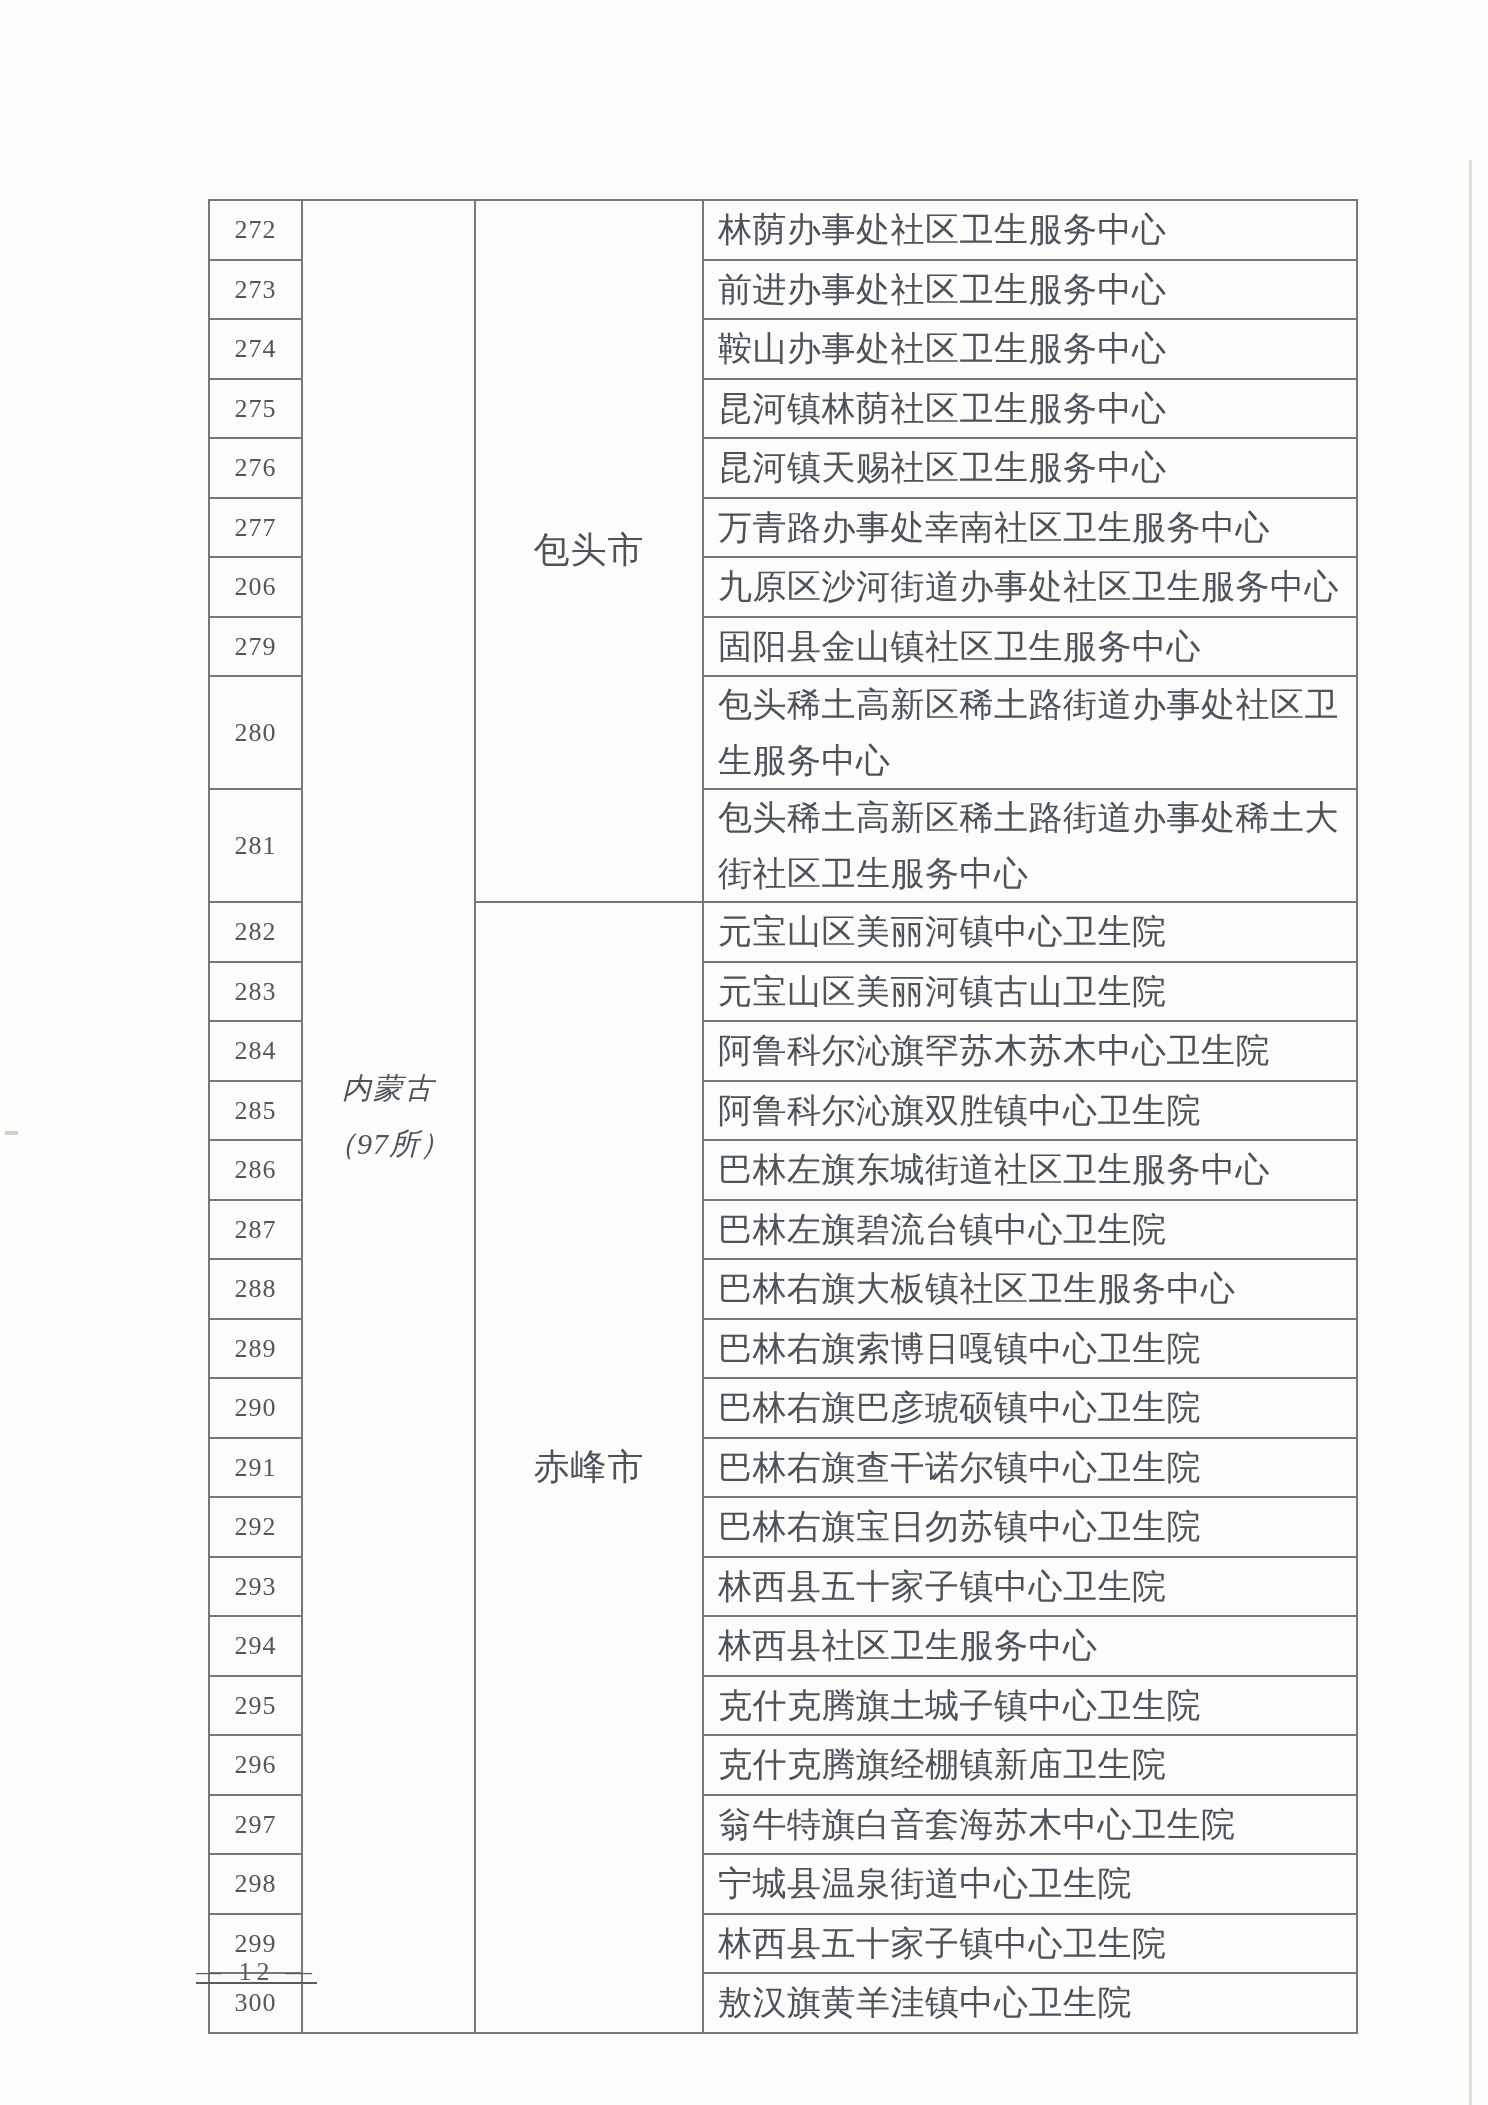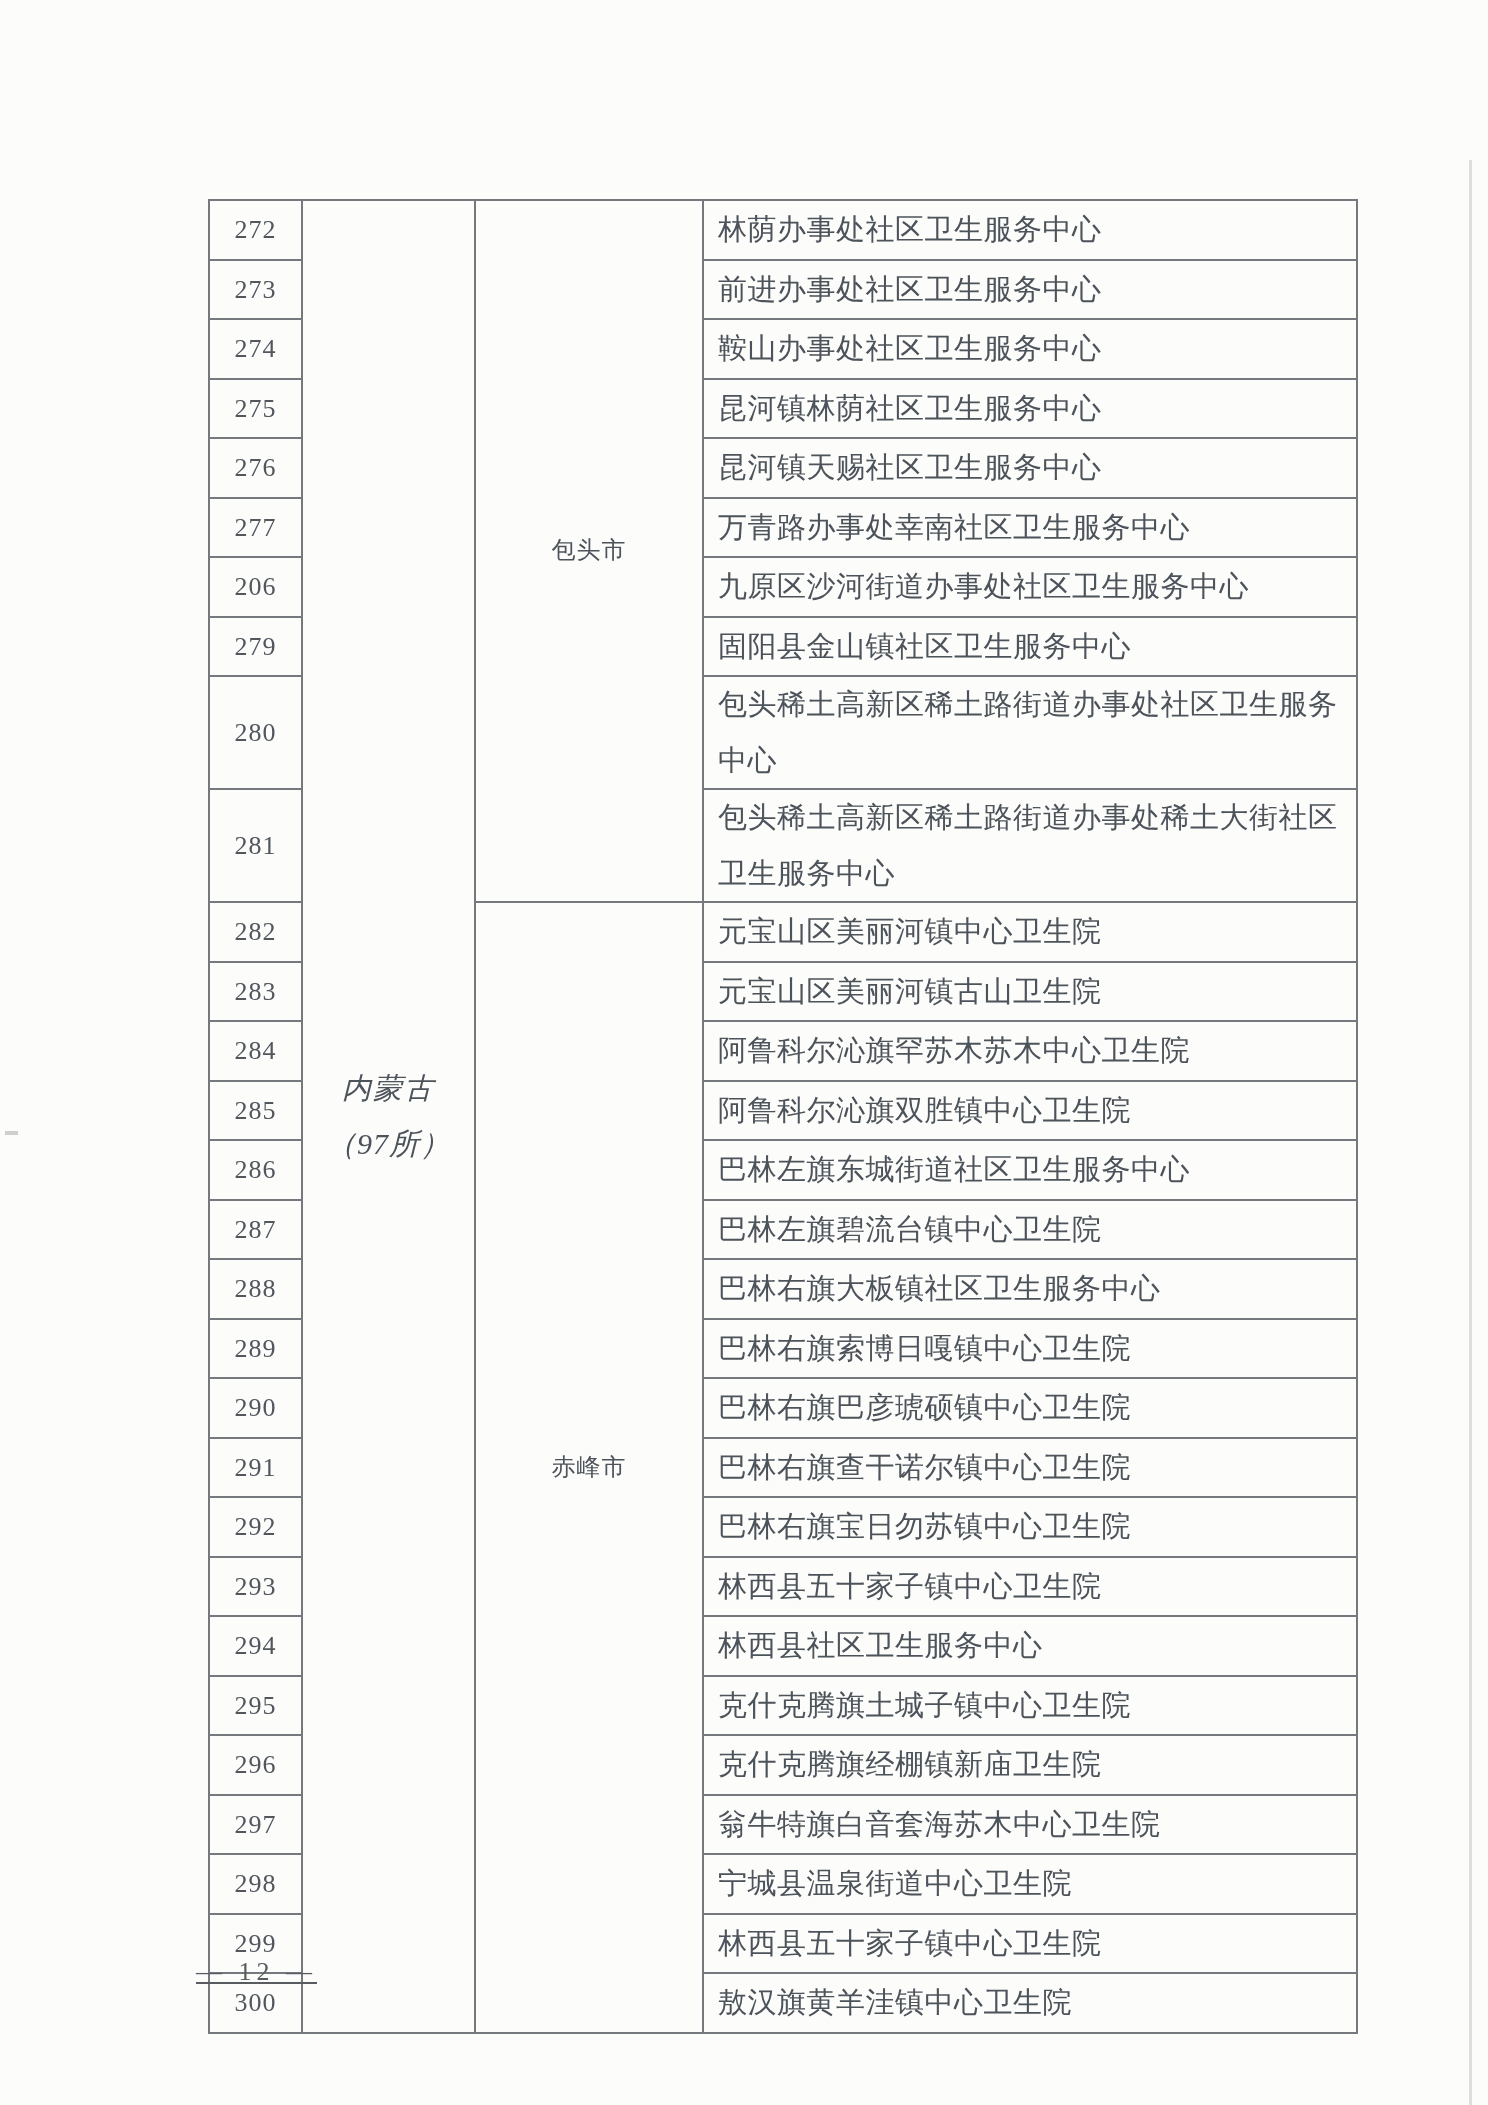--- a/index.html
+++ b/index.html
@@ -37,26 +37,26 @@
     line-height:55.5px;
     font-style:italic;
   }
   td.c-prov .prov-count{
     font-size:30px;
     letter-spacing:1px;
     line-height:55.5px;
   }
   td.c-city{
     text-align:center;
-    font-size:24px;
+    font-size:36px;
     letter-spacing:1px;
     line-height:55.5px;
   }
   td.c-fac{
-    font-size:29px;
+    font-size:34px;
     letter-spacing:0.5px;
     line-height:55.5px;
     padding:0 4px 0 14px;
     word-break:break-all;
     text-align:left;
   }
   .page-number{
     position:absolute;
     left:196px;top:1944px;
     font-size:26px;

